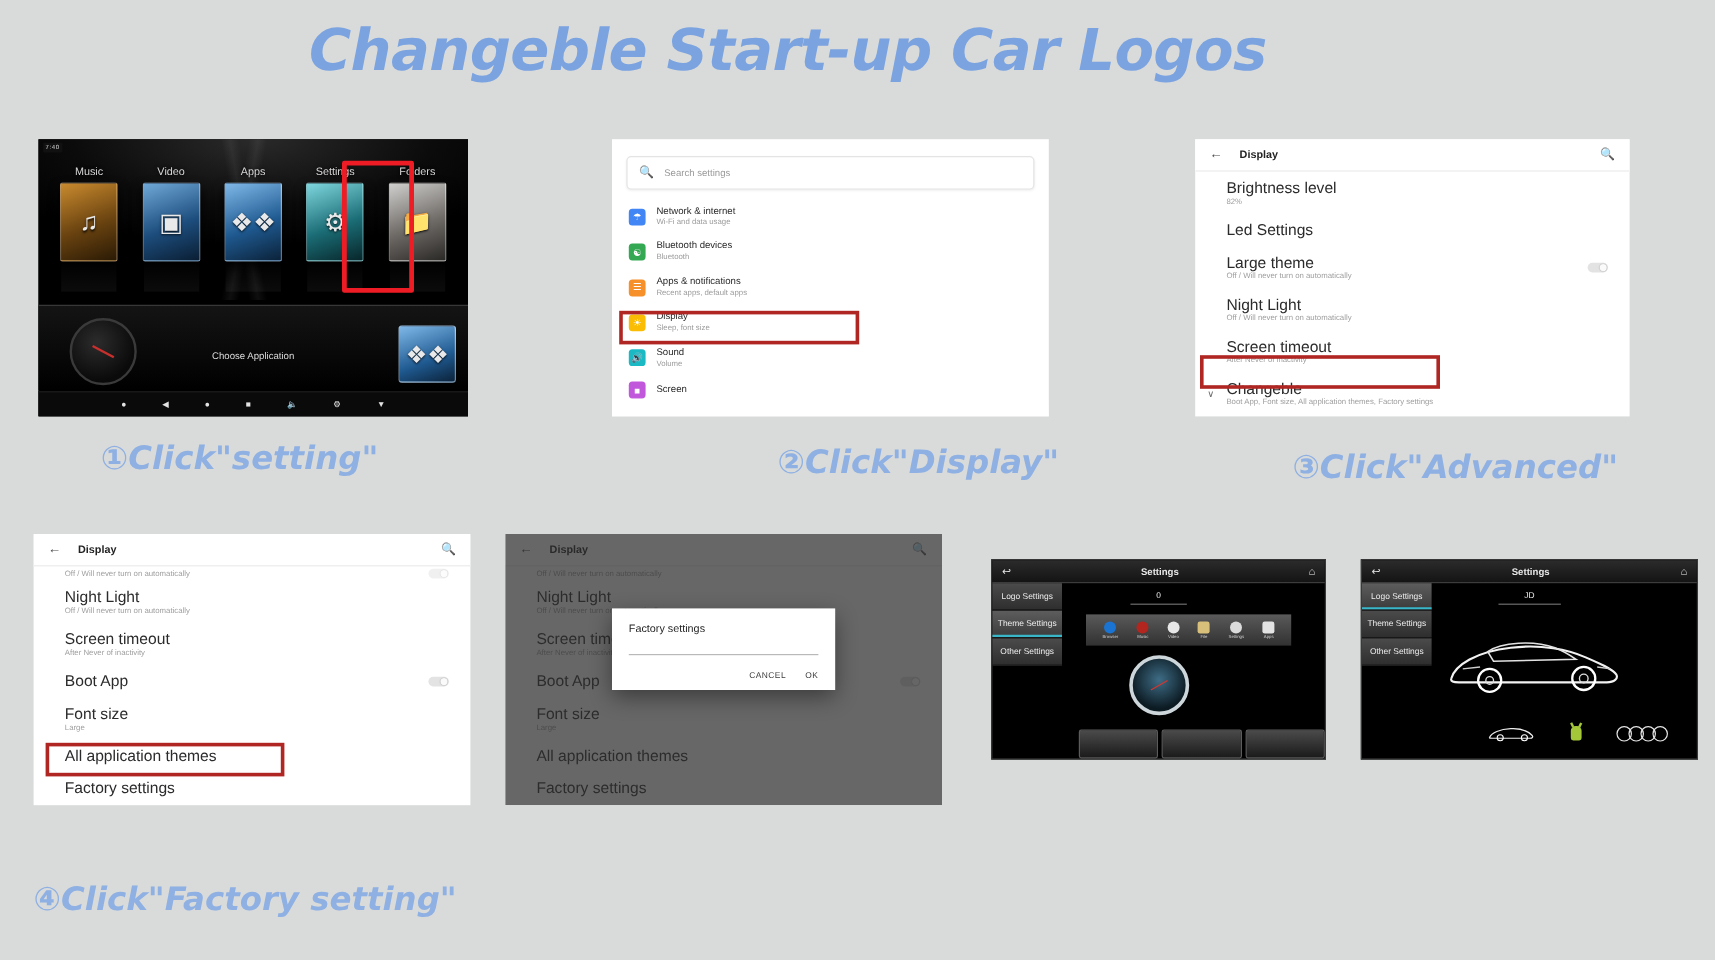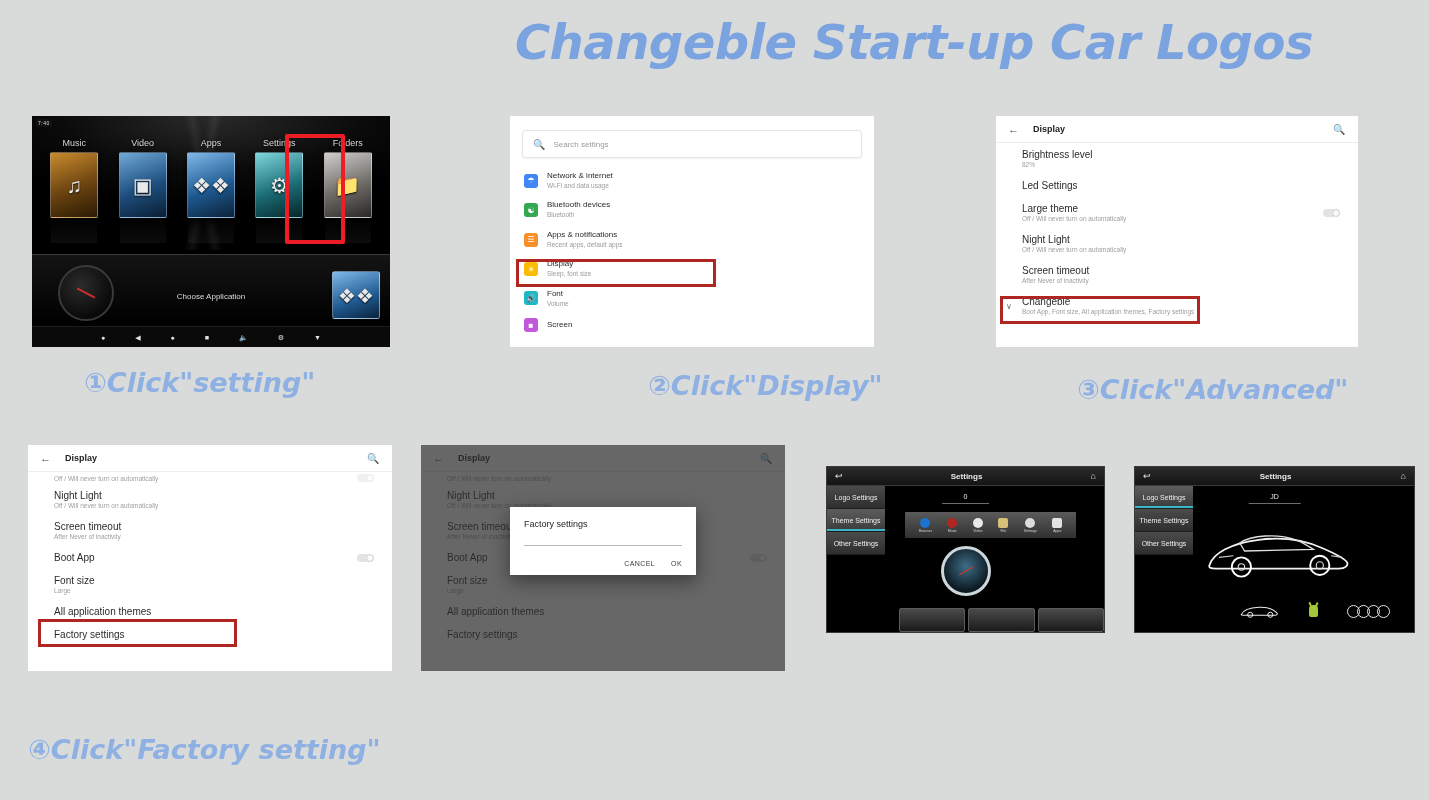--- a/index.html
+++ b/index.html
@@ -8,21 +8,21 @@
     background:#d9dbdb;
     font-family:"Liberation Sans",sans-serif;
     overflow:hidden;
     position:relative;
   }
   .page{position:relative;width:1429px;height:800px;}
 
   
   .main-title{
     position:absolute;left:0;top:14px;width:1313px;
-    text-align:right;
+    text-align:center;
     font-family:"DejaVu Sans",sans-serif;
     font-size:48px;font-weight:bold;font-style:italic;
     color:#7ba3e0;
     letter-spacing:-0.5px;
     white-space:nowrap;
   }
 
   
   .caption{
     position:absolute;
@@ -102,21 +102,21 @@
   #panel2 .fadeout{position:absolute;left:0;right:0;bottom:0;height:16px;
     background:linear-gradient(to bottom,rgba(255,255,255,0),#fff);}
 
   
   .dsp-head{height:26px;display:flex;align-items:center;gap:14px;padding:0 12px;
     border-bottom:1px solid #ececec;background:#fff;}
   .dsp-back{font-size:11px;color:#4a4a4a;}
   .dsp-title{font-size:9px;color:#222;font-weight:bold;flex:1;}
   .dsp-srch{font-size:10px;color:#5a5a5a;}
   .dsp-row{padding:6px 14px 6px 26px;position:relative;}
-  .dsp-t{font-size:10px;color:#2b2b2b;}
+  .dsp-t{font-size:13px;color:#2b2b2b;}
   .dsp-s{font-size:6.5px;color:#9e9e9e;margin-top:1px;}
   .toggle{position:absolute;right:18px;top:50%;transform:translateY(-50%);
     width:17px;height:8px;border-radius:5px;background:#e3e3e3;}
   .toggle:after{content:"";position:absolute;right:1px;top:1px;width:6px;height:6px;
     border-radius:50%;background:#fafafa;box-shadow:0 0 1px rgba(0,0,0,.4);}
   .chk{position:absolute;left:10px;top:50%;transform:translateY(-50%);font-size:8px;color:#6b6b6b;}
 
   #panel3{left:996px;top:116px;width:362px;height:231px;}
   #panel4{left:28px;top:445px;width:364px;height:226px;}
   #panel5{left:421px;top:445px;width:364px;height:226px;}
@@ -272,21 +272,21 @@
       <div class="and-item">
         <div class="and-ic" style="background:#fbbc04">☀</div>
         <div>
           <div class="and-tt">Display</div>
           <div class="and-sub">Sleep, font size</div>
         </div>
       </div>
       <div class="and-item">
         <div class="and-ic" style="background:#1bb9c4">🔊</div>
         <div>
-          <div class="and-tt">Font</div>
+          <div class="and-tt">Sound</div>
           <div class="and-sub">Volume</div>
         </div>
       </div>
       <div class="and-item">
         <div class="and-ic" style="background:#c158dc">■</div>
         <div>
           <div class="and-tt">Screen</div>
         </div>
       </div>
     </div>

